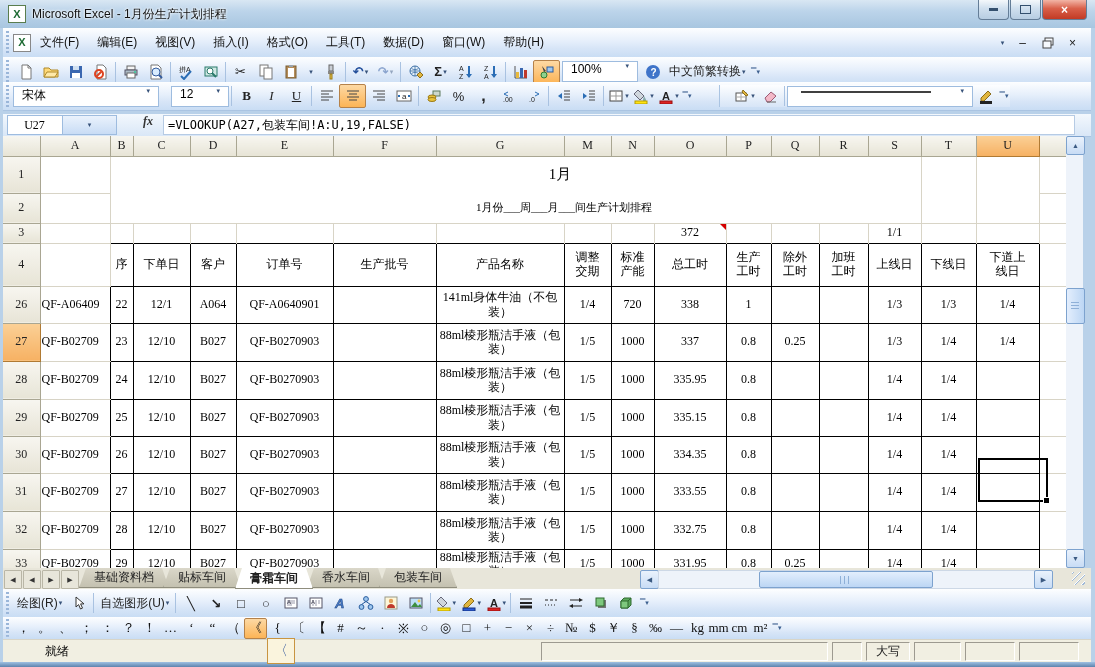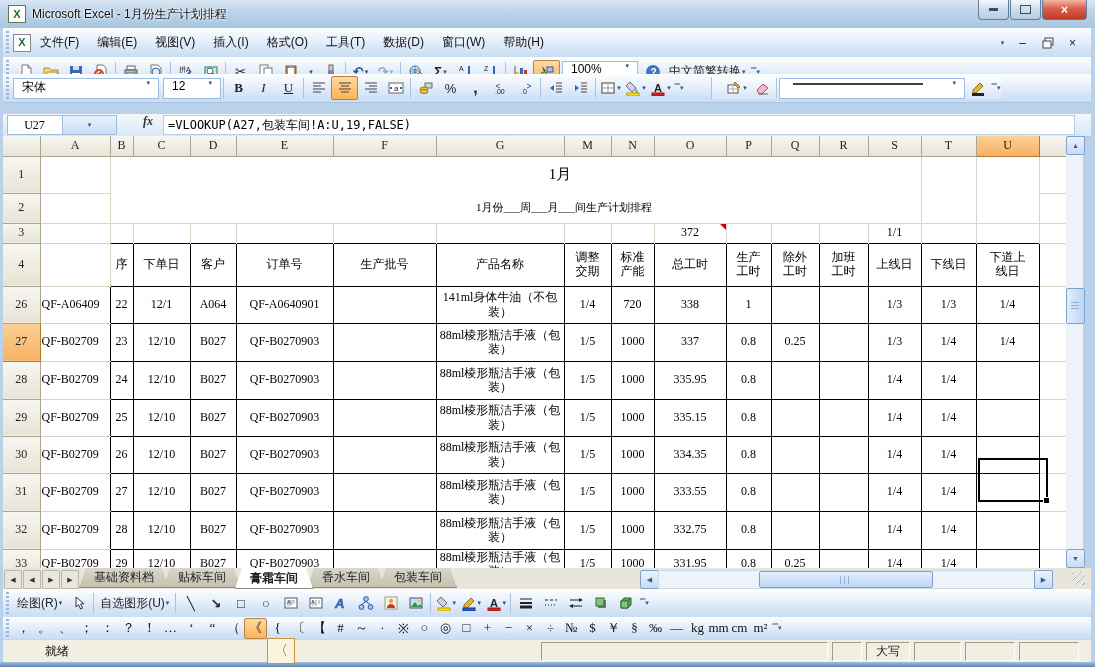--- a/index.html
+++ b/index.html
@@ -297,27 +297,27 @@
         <text x="5.5" y="11.5" font-size="10" font-weight="bold" fill="#fff">?</text>
       </svg>
     </span>
   <span class="tbtn" style="padding:0 4px">
       <span>中文简繁转换</span>
       <span class="dd">▾</span>
     </span>
   <span class="chev">▔▾</span>
 </div>
 
-<div class="lunabar abs" style="top:74px;height:28px">
+<div class="lunabar abs" style="top:82px;height:28px">
   <span class="grip"></span>
   <span class="combo" style="width:128px">
       <span>宋体</span>
       <span class="dd">▾</span>
     </span>
-  <span class="combo" style="width:40px;margin-left:4px">
+  <span class="combo" style="width:40px;margin-left:12px">
       <span>12</span>
       <span class="dd">▾</span>
     </span>
   <span class="sep"></span>
   <span class="tbtn" style="font-family:'Liberation Serif',serif;font-weight:bold;font-size:13px">B</span>
   <span class="tbtn" style="font-family:'Liberation Serif',serif;font-style:italic;font-size:13px">I</span>
   <span class="tbtn" style="font-family:'Liberation Serif',serif;text-decoration:underline;font-size:13px">U</span>
   <span class="sep"></span>
   <span class="tbtn">
       <svg class="ic" viewBox="0 0 16 16">

